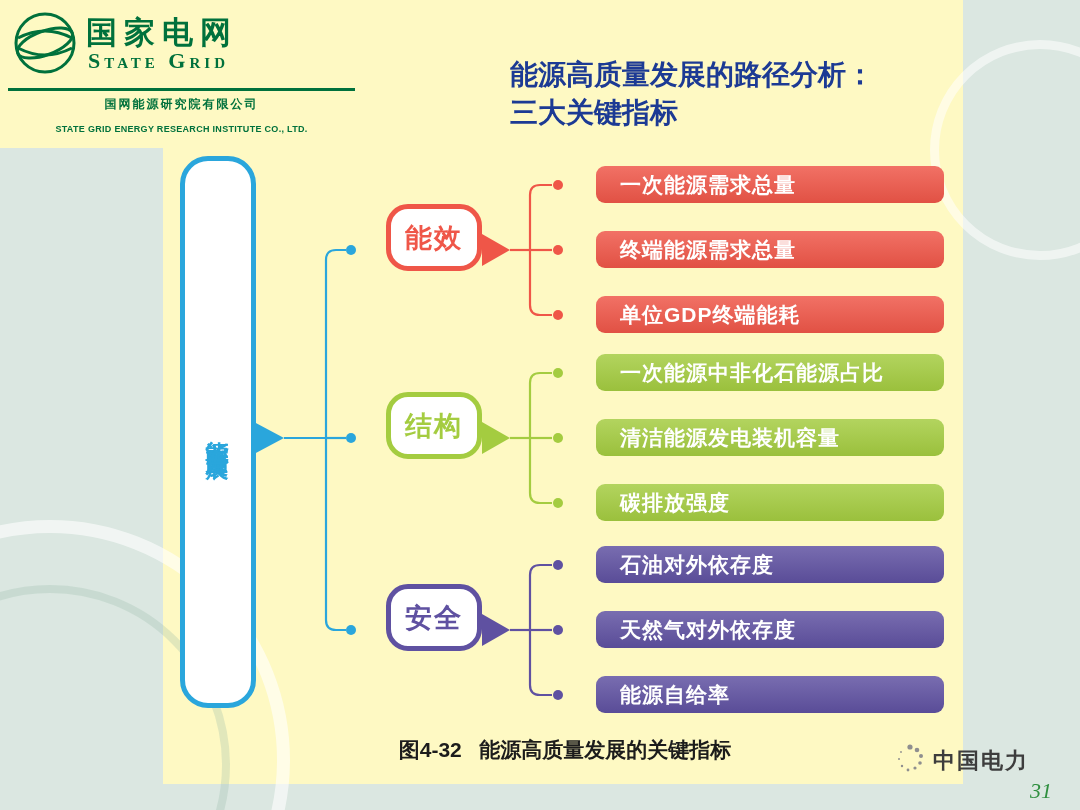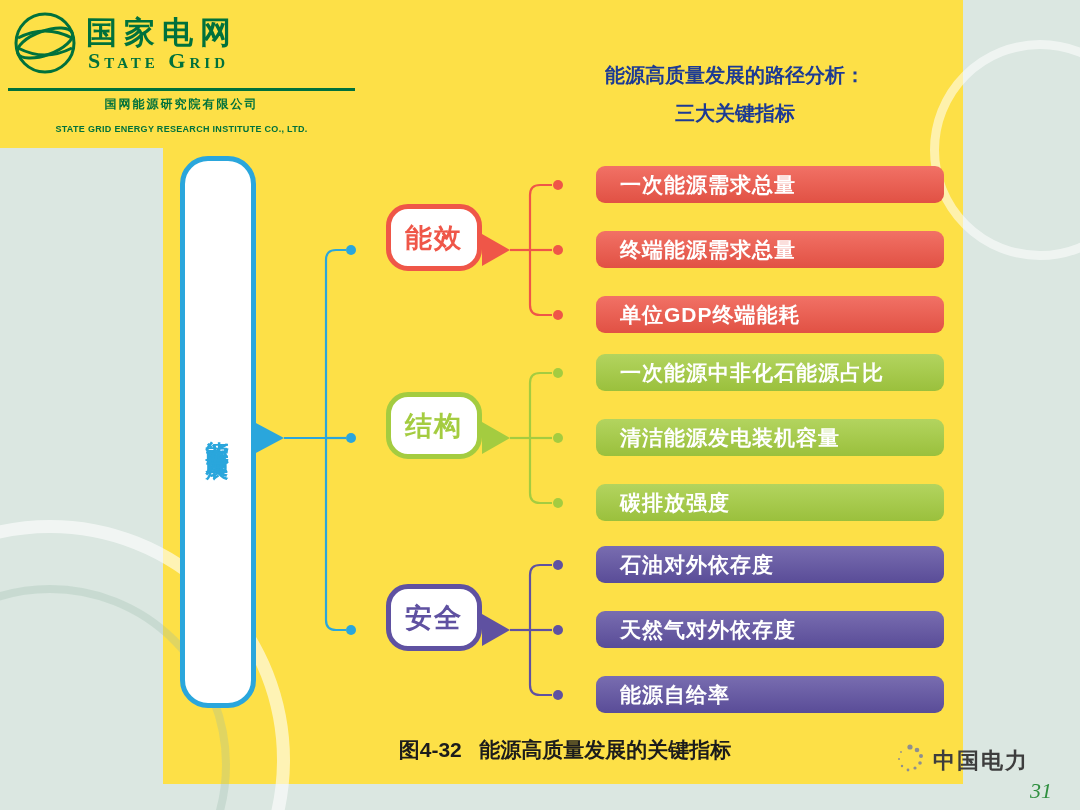--- a/index.html
+++ b/index.html
@@ -1,18 +1,18 @@
 <!DOCTYPE html>
 <html><head>
 <meta charset="utf-8">
 <style>
   * { margin:0; padding:0; box-sizing:border-box; }
   html,body { background:#f0f0f0; }
   .page{
-    position:relative; width:1080px; height:810px; background:#fde047;
+    position:relative; width:1080px; height:810px; background:#fef9c3;
     overflow:hidden; font-family:"Liberation Sans", sans-serif;
   }
   
   .band{ position:absolute; background:var(--band); }
   .band-left{ left:0; top:148px; width:163px; height:662px; }
   .band-right{ right:0; top:0; width:117px; height:810px; }
   .band-bottom{ left:0; bottom:0; width:100%; height:26px; }
   .deco{ position:absolute; border-radius:50%; }
   .d1{ left:-190px; top:520px; width:480px; height:480px; border:13px solid rgba(255,255,255,.6); }
   .d2{ left:-130px; top:585px; width:360px; height:360px; border:8px solid rgba(150,185,170,.28); }
@@ -21,22 +21,22 @@
   .globe{ position:absolute; left:12px; top:10px; }
   .brand-cn{ position:absolute; left:86px; top:12px; font-size:31px; font-weight:bold;
              color:var(--green); letter-spacing:7px; }
   .brand-en{ position:absolute; left:88px; top:48px; font-family:"Liberation Serif", serif;
              font-variant:small-caps; font-weight:bold; font-size:22px; color:var(--green); letter-spacing:4px; }
   .divider{ position:absolute; left:8px; top:88px; width:347px; height:3px; background:var(--green); }
   .org-cn{ position:absolute; left:8px; top:96px; width:347px; text-align:center; font-size:12px;
            font-weight:bold; color:var(--green); letter-spacing:2px; }
   .org-en{ position:absolute; left:8px; top:124px; width:347px; text-align:center; font-size:9px;
            font-weight:bold; color:var(--green); letter-spacing:.3px; }
-  .title{ position:absolute; left:510px; top:56px; width:450px; text-align:center;
-          font-size:20px; line-height:38px; font-weight:bold; color:var(--title); }
+  .title{ position:absolute; left:510px; top:56px; width:450px; text-align:left;
+          font-size:28px; line-height:38px; font-weight:bold; color:var(--title); }
   
   .root-node{ position:absolute; left:180px; top:156px; width:76px; height:552px; background:#fff;
               border:5px solid var(--root); border-radius:28px;
               display:flex; align-items:center; justify-content:center; }
   .root-label{ writing-mode:vertical-lr; text-orientation:upright; font-size:23px; font-weight:bold;
                color:var(--root); letter-spacing:3px; }
   .tri{ position:absolute; width:0; height:0; border-top:16px solid transparent; border-bottom:16px solid transparent; }
   .root-tri{ left:254px; top:422px; border-left:30px solid var(--root); }
   .trunk{ position:absolute; left:280px; top:240px; }
   .branch{ position:absolute; inset:0; }

